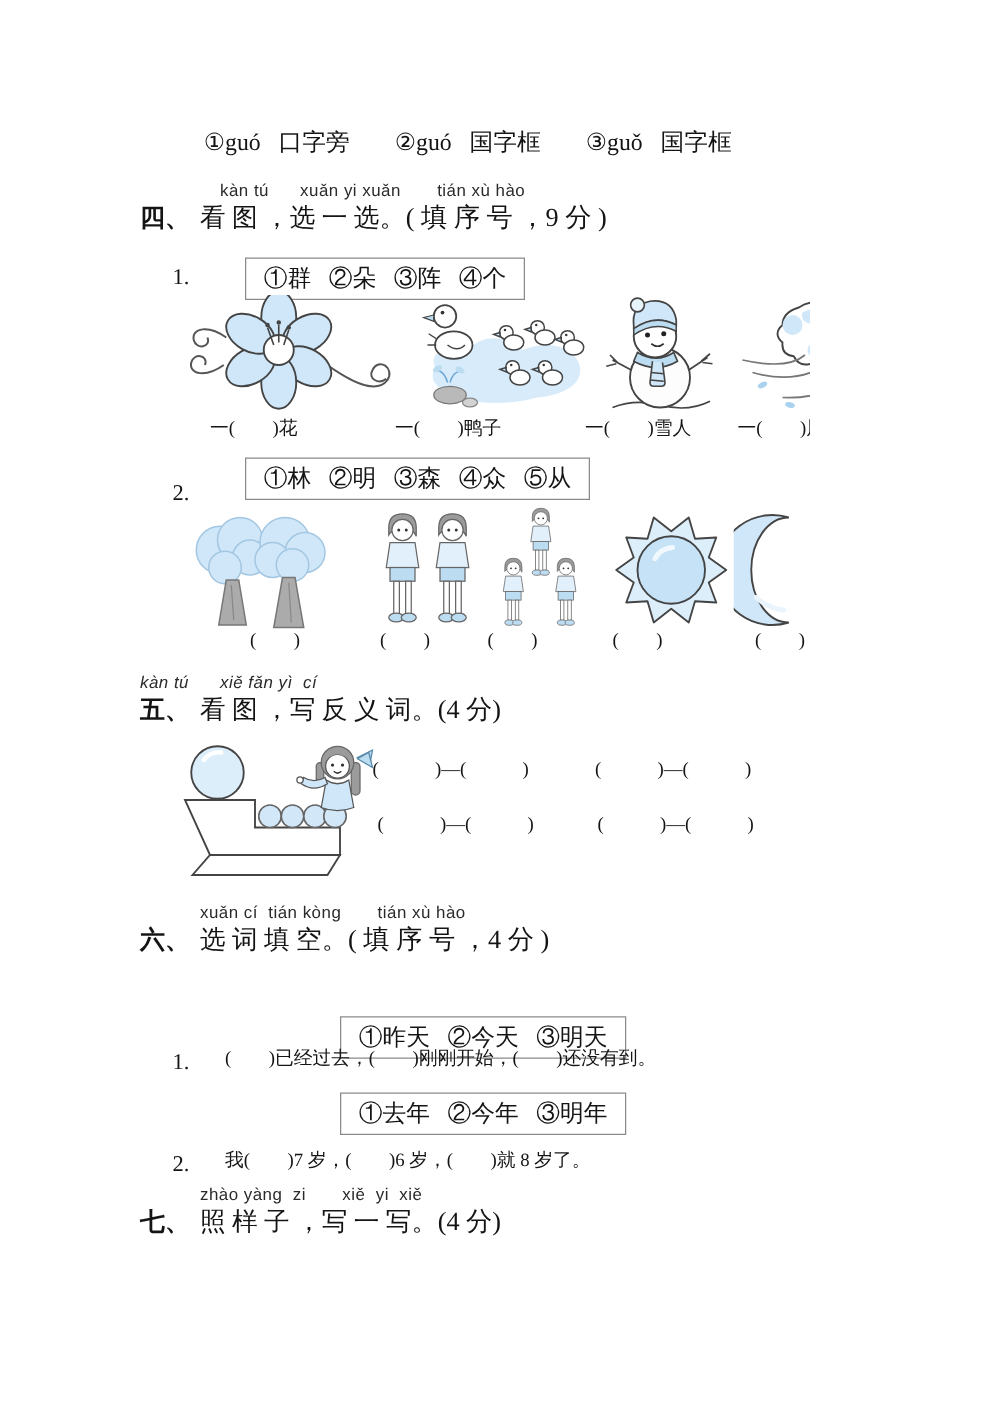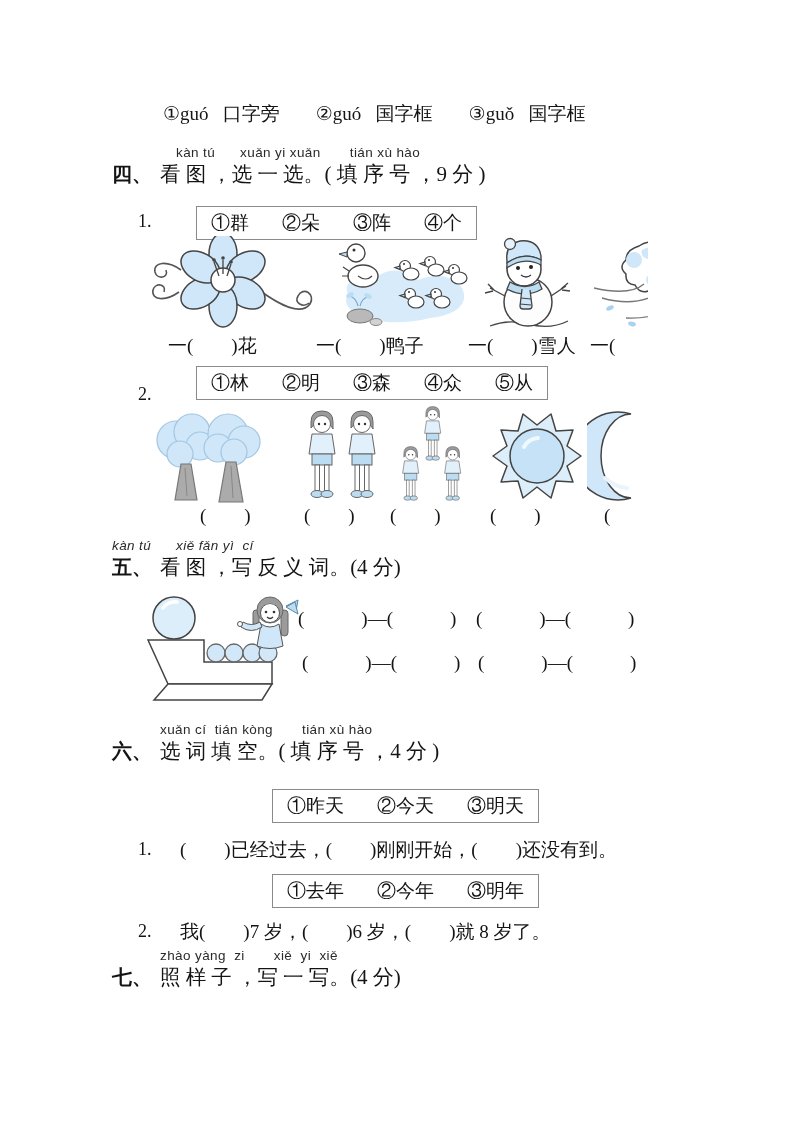--- a/index.html
+++ b/index.html
@@ -12,24 +12,24 @@
   .pinyin{
     font-family:"Liberation Sans","DejaVu Sans",sans-serif;
     font-size:13.5px;color:#2a2a2a;white-space:pre;letter-spacing:.4px;
   }
   .title-row{display:flex;align-items:baseline;white-space:pre;}
   .sec-num{font-weight:700;font-size:20px;width:48px;flex:0 0 48px;}
   .sec-title{font-weight:400;font-size:20.5px;}
   .sec-suffix{font-size:21px;}
   .q-num{font-size:18px;}
   .opt-box{
-    display:inline-flex;gap:33px;border:1.5px solid #8a8a8a;
+    display:inline-flex;gap:14px;border:1.5px solid #8a8a8a;
     padding:3px 14px;font-size:19px;white-space:pre;background:#fff;
   }
-  .blank{font-size:19px;white-space:pre;}
+  .blank{font-size:15px;white-space:pre;}
   .img-row{display:flex;align-items:flex-end;}
   svg{display:block;}
 </style>
 </head>
 <body>
 
 <div class="page">
 
   <div class="abs" style="left:163px;top:101px;display:flex;gap:36px;font-size:19px;">
     <span class="pre">①guó   口字旁</span>
@@ -336,21 +336,21 @@
   <span class="abs blank" style="left:302px;top:650px;">(　　　)—(　　　)</span>
   <span class="abs blank" style="left:478px;top:650px;">(　　　)—(　　　)</span>
 
   <div class="abs" style="left:112px;top:722px;">
     <div class="pinyin" style="margin-left:48px;">xuǎn cí  tián kòng       tián xù hào</div>
     <div class="title-row">
       <span class="sec-num">六、</span><span class="sec-title">选 词 填 空</span><span class="sec-suffix">。( 填 序 号 ，4 分 )</span>
     </div>
   </div>
 
-  <div class="abs opt-box" style="left:272px;top:789px;justify-content:flex-end;">
+  <div class="abs opt-box" style="left:272px;top:813px;justify-content:flex-end;">
     <span>①昨天</span>
     <span>②今天</span>
     <span>③明天</span>
   </div>
 
   <span class="abs q-num" style="left:138px;top:839px;">1.</span>
   <span class="abs blank" style="left:180px;top:837px;">(　　)已经过去，(　　)刚刚开始，(　　)还没有到。</span>
 
   <div class="abs opt-box" style="left:272px;top:874px;">
     <span>①去年</span>

